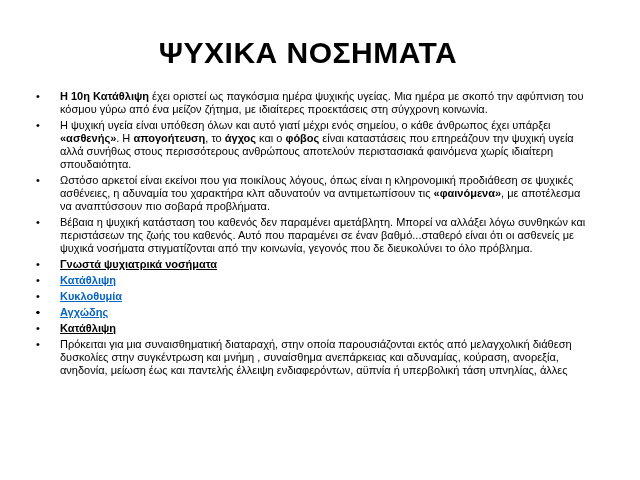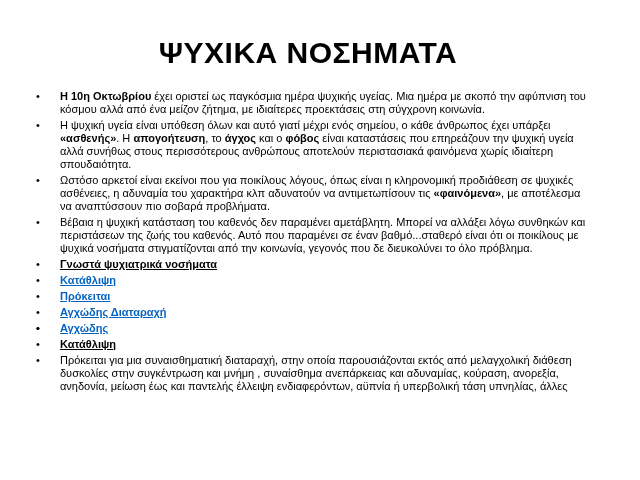--- a/index.html
+++ b/index.html
@@ -53,26 +53,26 @@
     text-decoration: underline;
     cursor: pointer;
   }
 </style>
 </head>
 <body>
 
 <div class="slide">
   <h1 class="title">ΨΥΧΙΚΑ ΝΟΣΗΜΑΤΑ</h1>
   <ul class="bullets">
-      <li class="bullet"><span class="marker">•</span><span class="content"><span class="b">Η 10η Οκτωβρίου</span><span> έχει οριστεί ως παγκόσμια ημέρα ψυχικής υγείας. Μια ημέρα με σκοπό την αφύπνιση του κόσμου αλλά από ένα μείζον ζήτημα, με ιδιαίτερες προεκτάσεις στη σύγχρονη κοινωνία.</span></span></li>
+      <li class="bullet"><span class="marker">•</span><span class="content"><span class="b">Η 10η Κατάθλιψη</span><span> έχει οριστεί ως παγκόσμια ημέρα ψυχικής υγείας. Μια ημέρα με σκοπό την αφύπνιση του κόσμου γύρω από ένα μείζον ζήτημα, με ιδιαίτερες προεκτάσεις στη σύγχρονη κοινωνία.</span></span></li>
       <li class="bullet"><span class="marker">•</span><span class="content"><span>Η ψυχική υγεία είναι υπόθεση όλων και αυτό γιατί μέχρι ενός σημείου, ο κάθε άνθρωπος έχει υπάρξει </span><span class="b">«ασθενής»</span><span>. Η </span><span class="b">απογοήτευση</span><span>, το </span><span class="b">άγχος</span><span> και ο </span><span class="b">φόβος</span><span> είναι καταστάσεις που επηρεάζουν την ψυχική υγεία αλλά συνήθως στους περισσότερους ανθρώπους αποτελούν περιστασιακά φαινόμενα χωρίς ιδιαίτερη σπουδαιότητα.</span></span></li>
       <li class="bullet"><span class="marker">•</span><span class="content"><span>Ωστόσο αρκετοί είναι εκείνοι που για ποικίλους λόγους, όπως είναι η κληρονομική προδιάθεση σε ψυχικές ασθένειες, η αδυναμία του χαρακτήρα κλπ αδυνατούν να αντιμετωπίσουν τις </span><span class="b">«φαινόμενα»</span><span>, με αποτέλεσμα να αναπτύσσουν πιο σοβαρά προβλήματα.</span></span></li>
-      <li class="bullet"><span class="marker">•</span><span class="content"><span>Βέβαια η ψυχική κατάσταση του καθενός δεν παραμένει αμετάβλητη. Μπορεί να αλλάξει λόγω συνθηκών και περιστάσεων της ζωής του καθενός. Αυτό που παραμένει σε έναν βαθμό...σταθερό είναι ότι οι ποικίλους με ψυχικά νοσήματα στιγματίζονται από την κοινωνία, γεγονός που δε διευκολύνει το όλο πρόβλημα.</span></span></li>
+      <li class="bullet"><span class="marker">•</span><span class="content"><span>Βέβαια η ψυχική κατάσταση του καθενός δεν παραμένει αμετάβλητη. Μπορεί να αλλάξει λόγω συνθηκών και περιστάσεων της ζωής του καθενός. Αυτό που παραμένει σε έναν βαθμό...σταθερό είναι ότι οι ασθενείς με ψυχικά νοσήματα στιγματίζονται από την κοινωνία, γεγονός που δε διευκολύνει το όλο πρόβλημα.</span></span></li>
       <li class="bullet"><span class="marker">•</span><span class="content"><span class="b u">Γνωστά ψυχιατρικά νοσήματα</span></span></li>
       <li class="bullet"><span class="marker">•</span><span class="content"><span class="link">Κατάθλιψη</span></span></li>
-      <li class="bullet"><span class="marker">•</span><span class="content"><span class="link">Πρόκειται</span></span></li>
-      <li class="bullet"><span class="marker">•</span><span class="content"><span class="link">Αγχώδης Διαταραχή</span></span></li>
+      <li class="bullet"><span class="marker">•</span><span class="content"><span class="link">Κυκλοθυμία</span></span></li>
+      <li class="bullet"><span class="marker">•</span></li>
       <li class="bullet"><span class="marker">•</span></li>
       <li class="bullet"><span class="marker">•</span><span class="content"><span class="link">Αγχώδης</span></span></li>
       <li class="bullet"><span class="marker">•</span><span class="content"><span class="b u">Κατάθλιψη</span></span></li>
       <li class="bullet"><span class="marker">•</span><span class="content"><span>Πρόκειται για μια συναισθηματική διαταραχή, στην οποία παρουσιάζονται εκτός από μελαγχολική διάθεση δυσκολίες στην συγκέντρωση και μνήμη , συναίσθημα ανεπάρκειας και αδυναμίας, κούραση, ανορεξία, ανηδονία, μείωση έως και παντελής έλλειψη ενδιαφερόντων, αϋπνία ή υπερβολική τάση υπνηλίας, άλλες</span></span></li>
     </ul>
 </div>
 
 </body></html>

